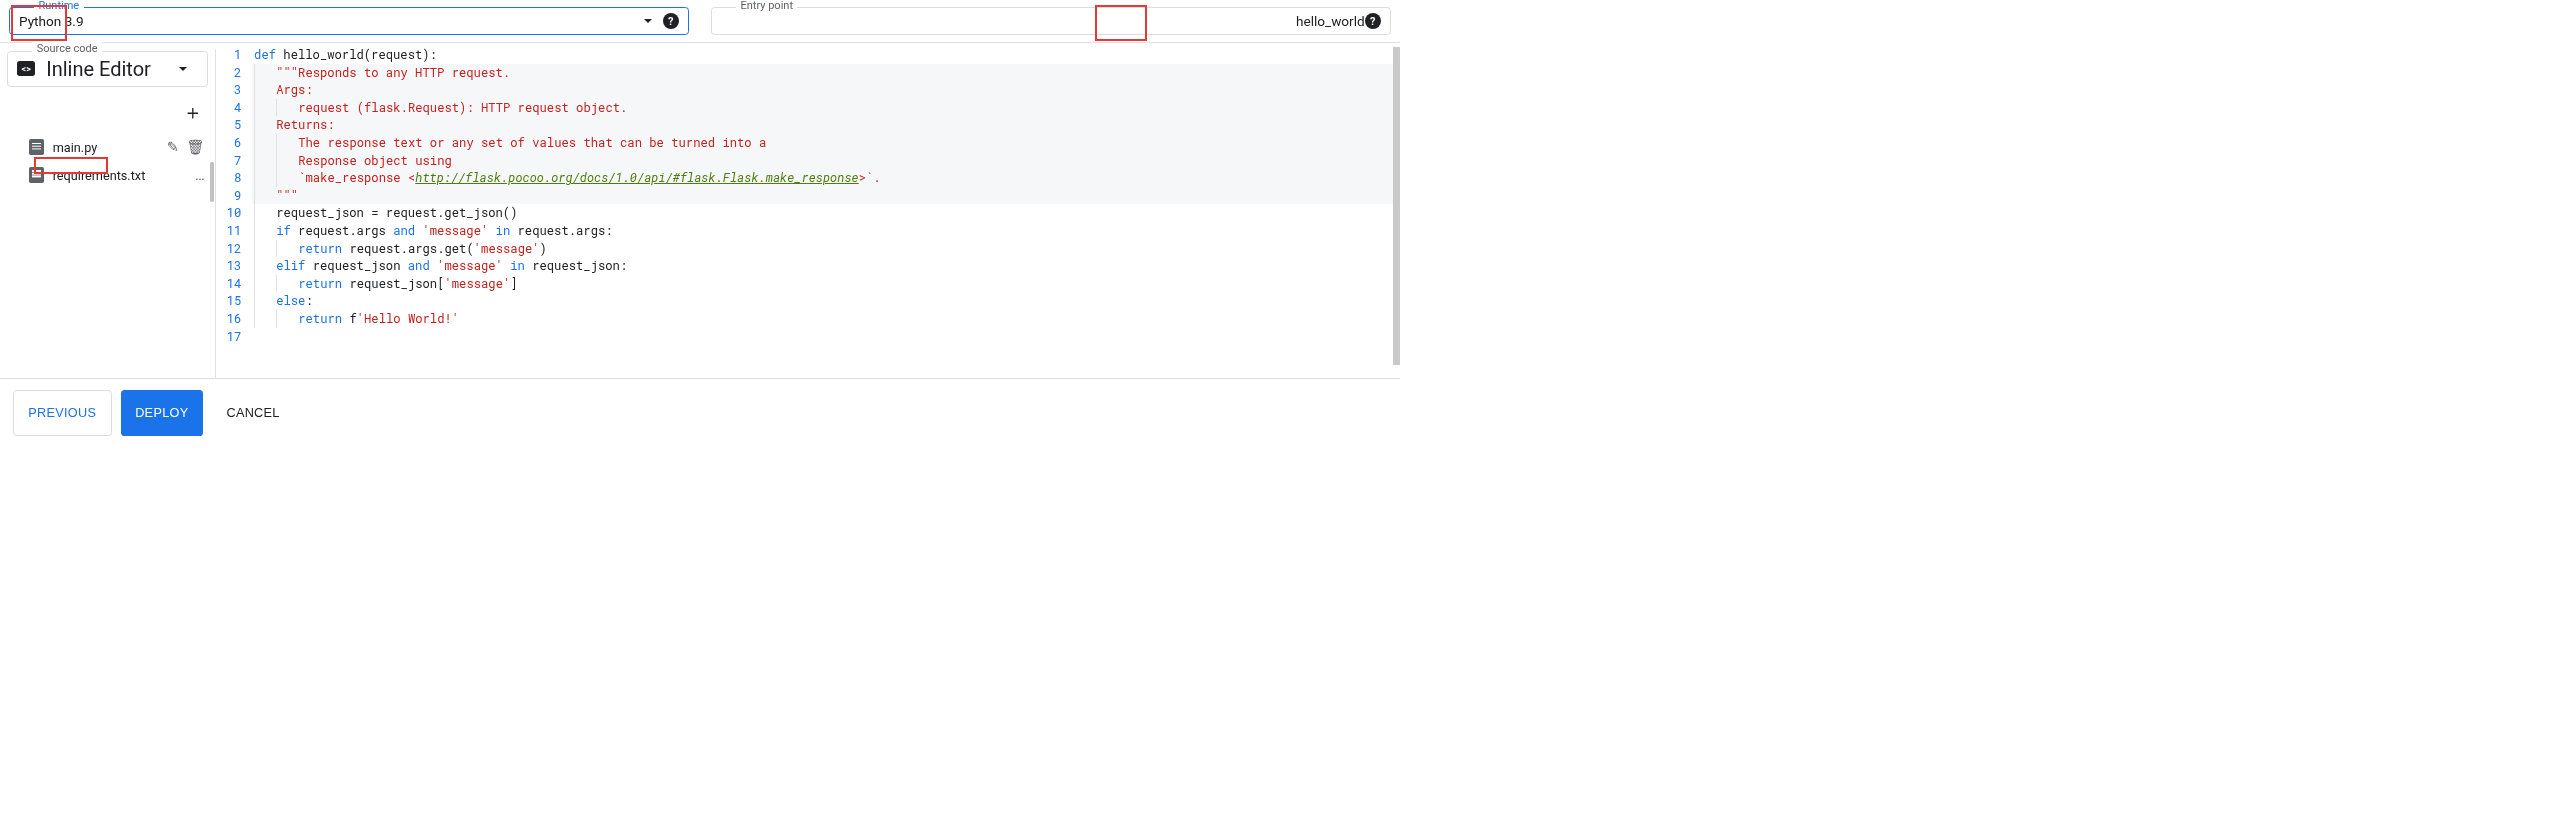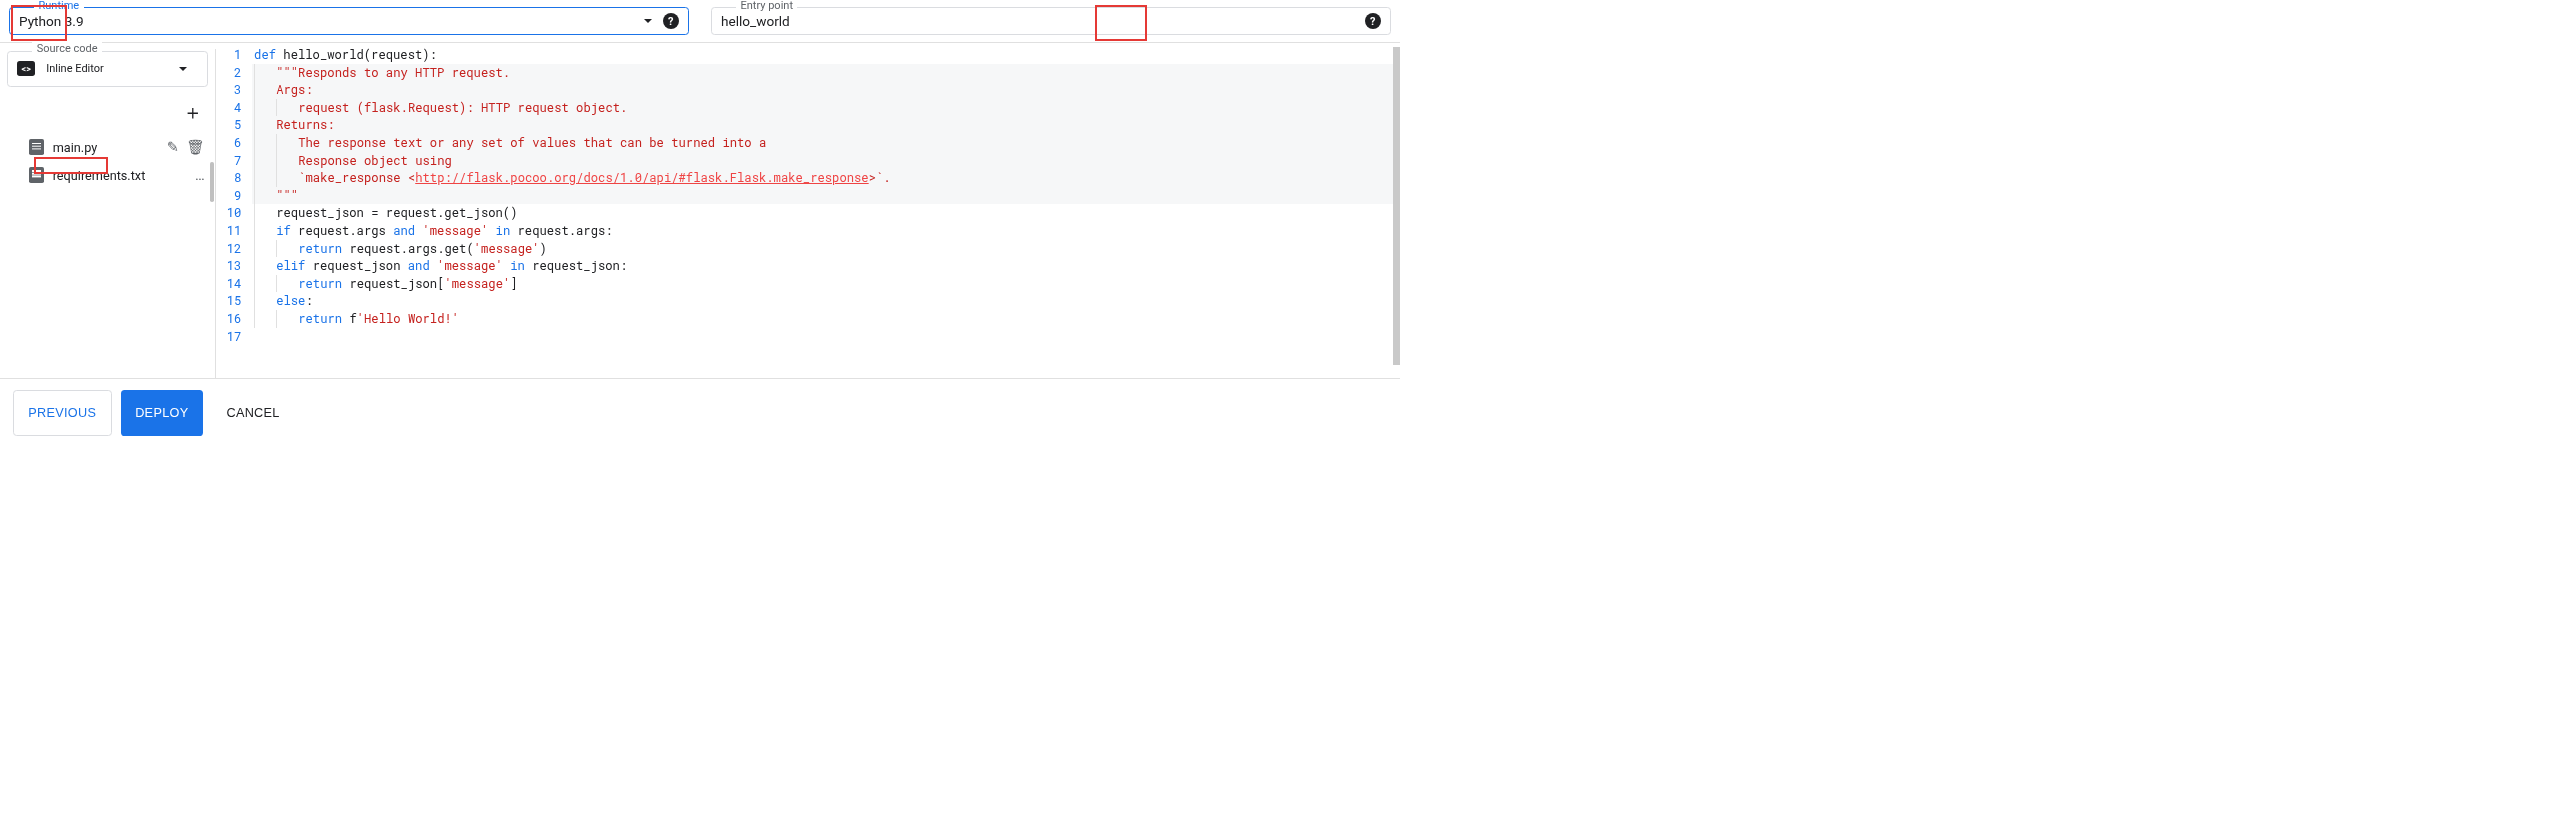--- a/index.html
+++ b/index.html
@@ -14,21 +14,21 @@
     display: flex;
     gap: 22px;
     padding: 7.2px 9px 7.2px 9px;
     border-bottom: 0.9px solid #e0e0e0;
     align-items: flex-start;
   }
   .field-wrap {
     position: relative;
     flex: 1;
   }
-  .field-wrap.narrow { flex: 1; }
+  .field-wrap.narrow { flex: 1; text-align: right; }
   .field-label {
     position: absolute;
     top: -8.1px;
     left: 25px;
     background: #fff;
     padding: 0 4.5px;
     font-size: 11px;
     color: #5f6368;
     z-index: 2;
   }
@@ -102,21 +102,21 @@
     width: 18px; height: 14.5px;
     background: #202124;
     border-radius: 2.7px;
     color: #fff;
     display: flex;
     align-items: center;
     justify-content: center;
     font-size: 9px;
     font-weight: bold;
   }
-  .source-box .value { flex: 1; font-size: 11px; }
+  .source-box .value { flex: 1; font-size: 20px; }
   .add-row {
     display: flex;
     justify-content: flex-end;
     padding: 3.6px 5.4px 7.2px 0;
   }
   .plus-icon {
     font-size: 20px;
     font-weight: 400;
     cursor: pointer;
     color: #202124;
@@ -197,21 +197,21 @@
     display: inline-block;
     width: 0.9px;
     height: 17.6px;
     vertical-align: top;
     border-left: 0.9px solid #e0e0e0;
     margin-right: -0.9px;
   }
   .tk-kw { color: #1a73e8; }
   .tk-str { color: #c5221f; }
   .tk-def { color: #202124; }
-  .tk-link { color: #ef4444; text-decoration: underline; }
+  .tk-link { color: #4d7c0f; text-decoration: underline; font-style: italic; }
   .right-scroll {
     width: 7.2px;
     background: #c9c9c9;
     border-radius: 0;
     height: 318px;
     align-self: flex-start;
     margin-top: 3.6px;
   }
   .bottom-bar {
     border-top: 0.9px solid #e0e0e0;

